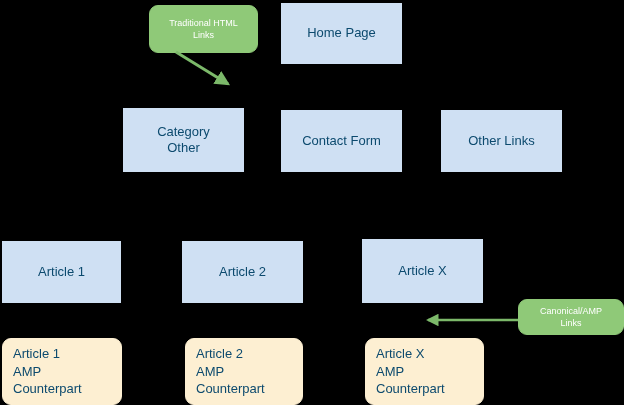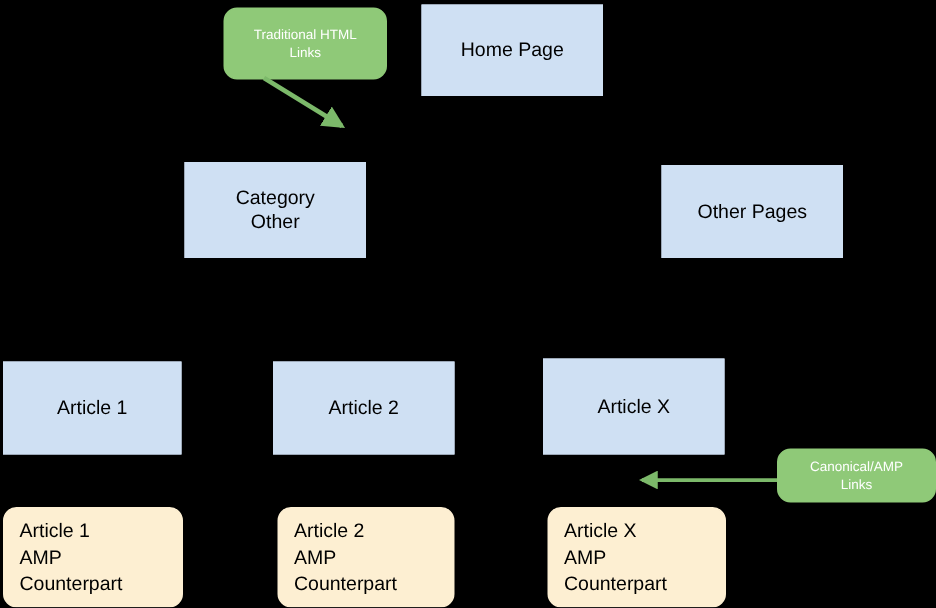--- a/index.html
+++ b/index.html
@@ -15,21 +15,21 @@
     overflow: hidden;
     font-family: "Liberation Sans", sans-serif;
   }
   .node {
     position: absolute;
     box-sizing: border-box;
     display: flex;
     align-items: center;
     justify-content: center;
     text-align: center;
-    color: #000000;
+    color: #0c4a6e;
     font-size: 13px;
     line-height: 1.25;
     white-space: pre-line;
   }
   .page-box {
     background: #cfe0f3;
     border: 1px solid #cfe0f3;
   }
   .amp-box {
     background: #fdefd2;
@@ -63,21 +63,22 @@
 
 <div id="canvas">
 
   <div class="node callout" style="left:103px; top:5px; width:109px; height:48px;margin-left:46px;">Traditional HTML
 Links</div>
 
   <div class="node page-box" style="left:281px; top:3px; width:121px; height:61px;">Home Page</div>
 
   <div class="node page-box" style="left:123px; top:108px; width:121px; height:64px;">Category
 Other</div>
-  <div class="node page-box" style="left:441px; top:110px; width:121px; height:62px;">Other Pages</div>
+  <div class="node page-box" style="left:281px; top:110px; width:121px; height:62px;">Contact Form</div>
+  <div class="node page-box" style="left:441px; top:110px; width:121px; height:62px;">Other Links</div>
 
   <div class="node page-box" style="left:2px; top:241px; width:119px; height:62px;">Article 1</div>
   <div class="node page-box" style="left:182px; top:241px; width:121px; height:62px;">Article 2</div>
   <div class="node page-box" style="left:362px; top:239px; width:121px; height:64px;">Article X</div>
 
   <div class="node amp-box" style="left:2px; top:338px; width:120px; height:67px;">Article 1
 AMP
 Counterpart</div>
   <div class="node amp-box" style="left:185px; top:338px; width:118px; height:67px;">Article 2
 AMP

